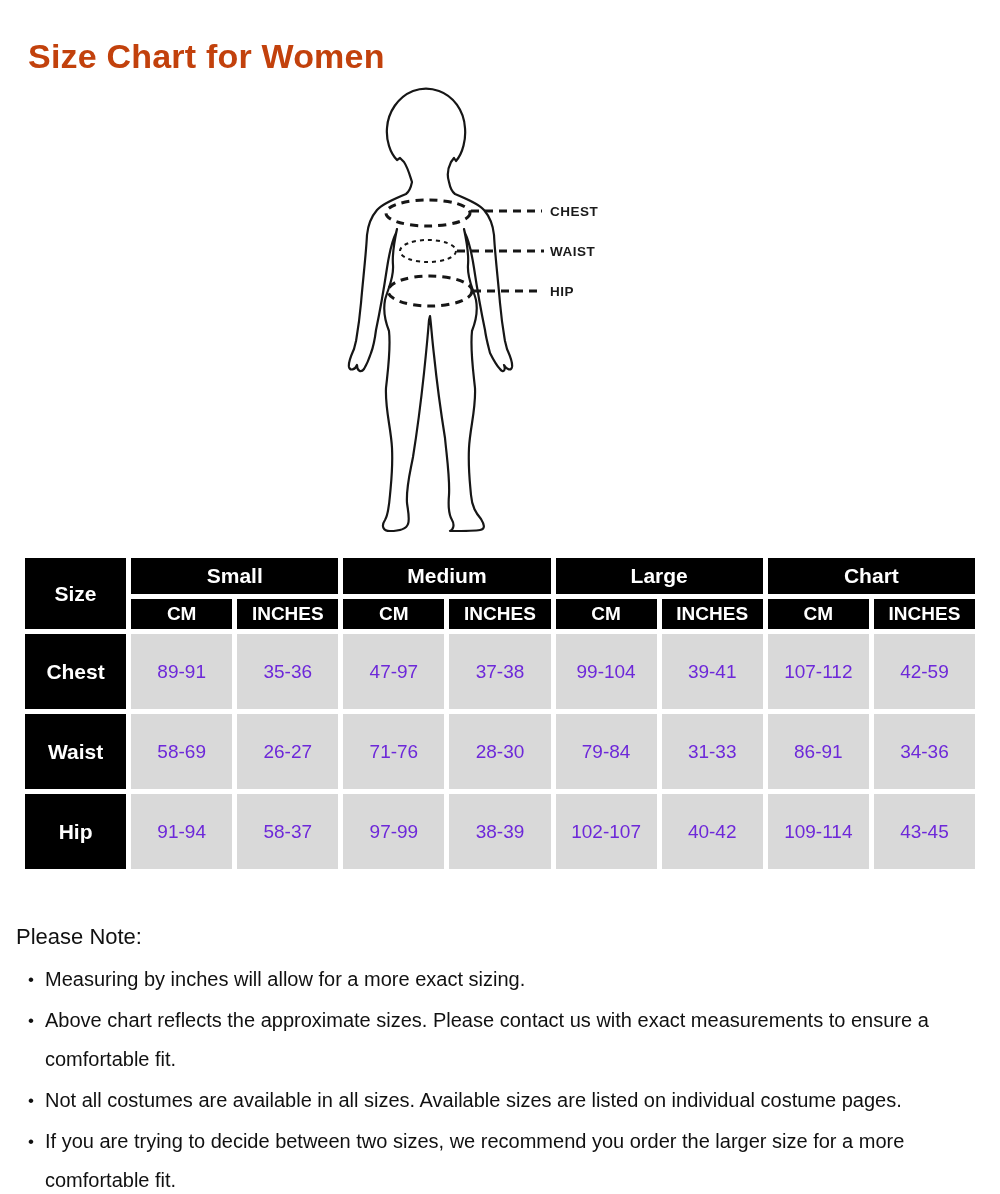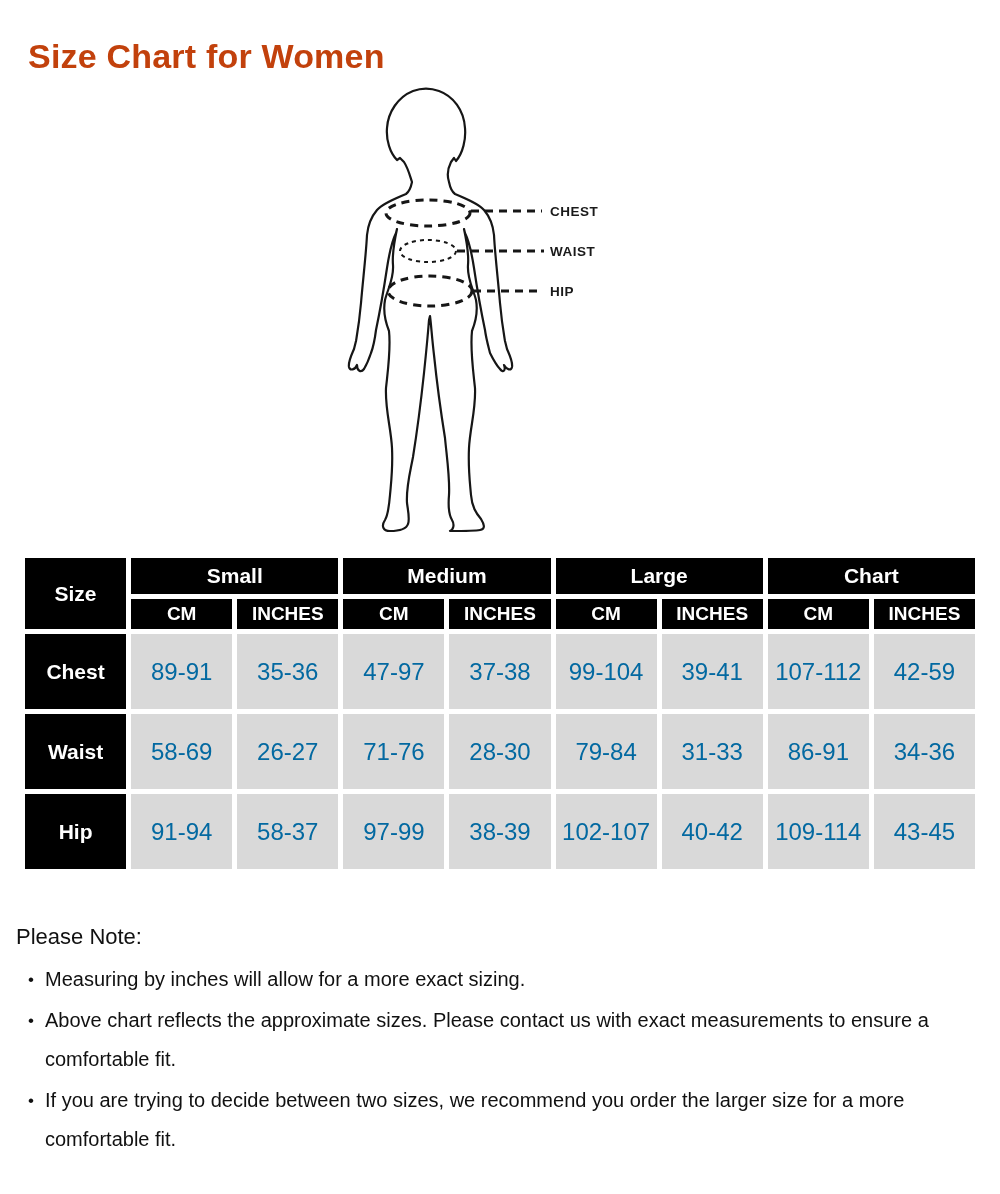--- a/index.html
+++ b/index.html
@@ -54,22 +54,22 @@
   .size-table .unit-row th { height: 30px; font-size: 19px; }
   .size-table .corner {
     font-size: 22px;
   }
   .size-table .row-label {
     font-size: 21px;
     height: 75px;
   }
   .size-table td {
     background: #d9d9d9;
-    color: #0369a1;
-    font-size: 24px;
+    color: #6d28d9;
+    font-size: 19px;
     height: 75px;
     margin-top: 30px;
   }
 
   .notes {
     position: absolute;
     left: 12px; top: 924px;
     width: 968px;
   }
   .notes-heading {
@@ -245,15 +245,16 @@
     <td>43-45</td>
   </tr>
 </tbody>
   </table>
 
 <div class="notes">
   <div class="notes-heading">Please Note:</div>
   <ul>
     <li>Measuring by inches will allow for a more exact sizing.</li>
     <li>Above chart reflects the approximate sizes. Please contact us with exact measurements to ensure a comfortable fit.</li>
+    <li>Not all costumes are available in all sizes. Available sizes are listed on individual costume pages.</li>
     <li>If you are trying to decide between two sizes, we recommend you order the larger size for a more comfortable fit.</li>
   </ul>
 </div>
 
 </body></html>

